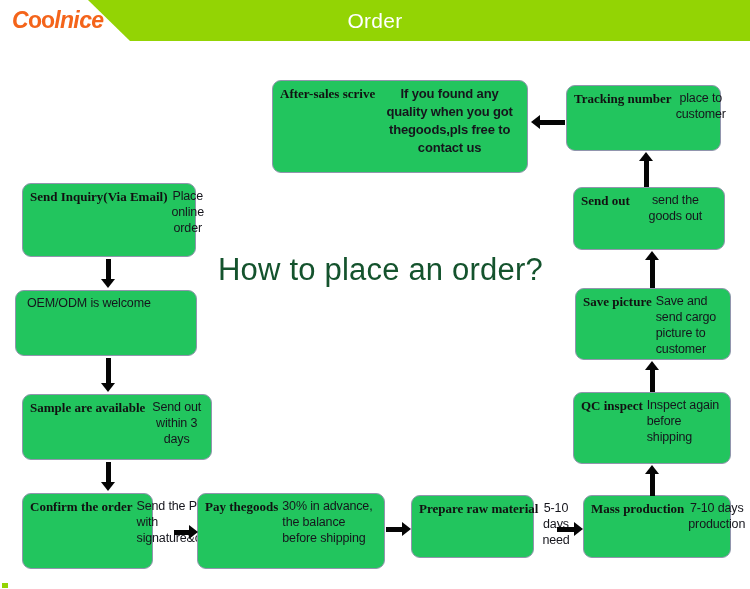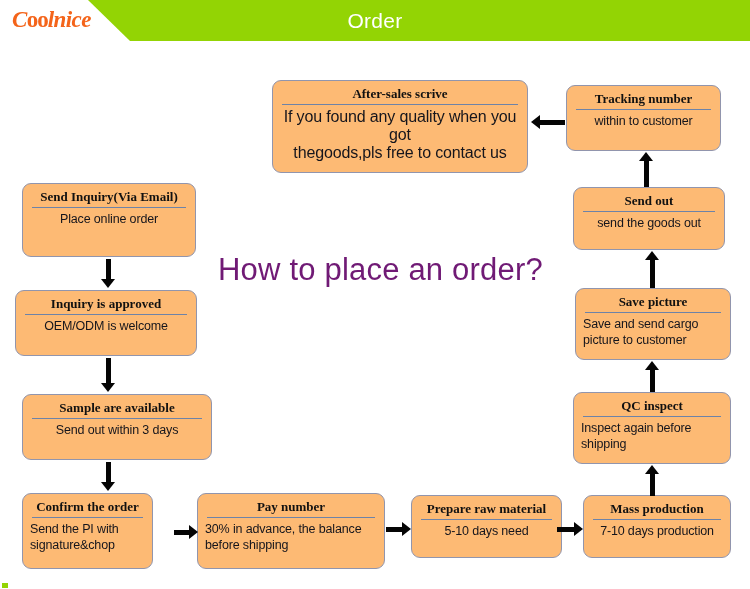--- a/index.html
+++ b/index.html
@@ -34,55 +34,55 @@
     line-height: 41px;
     text-align: center;
     color: #ffffff;
     font-family: "Liberation Sans", sans-serif;
     font-size: 21px;
     letter-spacing: .3px;
   }
   #logo {
     position: absolute;
     left: 12px; top: 8px;
-    font-family: Liberation Serif, serif;
+    font-family: Liberation Sans, sans-serif;
     font-size: 23px;
     font-weight: bold;
     font-style: italic;
     color: #f4641a;
     letter-spacing: -.6px;
     line-height: 24px;
     white-space: nowrap;
   }
   #logo .oo {
     letter-spacing: -1px;
     font-style: normal;
   }
 
   
   #center-title {
     position: absolute;
     left: 218px; top: 252px;
     width: 360px;
     font-family: "Liberation Sans", sans-serif;
     font-size: 31px;
-    color: #701a75;
+    color: #14532d;
     letter-spacing: .2px;
     white-space: nowrap;
   }
 
   
   .fbox {
     position: absolute;
-    background: #fdba74;
+    background: #22c55e;
     border: 1.2px solid #9195ad;
     border-radius: 9px;
     padding: 4px 7px 5px 7px;
     display: flex;
-    flex-direction: column;
+    flex-direction: row;
   }
   .fbox .ttl {
     font-family: "Liberation Serif", serif;
     font-weight: bold;
     font-size: 13px;
     color: #111111;
     text-align: center;
     line-height: 17px;
     white-space: nowrap;
   }
@@ -144,46 +144,45 @@
 
 <div id="center-title">How to place an order?</div>
 
 <div class="fbox center" style="left:22px; top:183px; width:174px; height:74px;">
   <div class="ttl">Send Inquiry(Via Email)</div>
   <div class="rule"></div>
   <div class="body">Place online order</div>
 </div>
 
 <div class="fbox center" style="left:15px; top:290px; width:182px; height:66px;">
-  <div class="ttl">Inquiry is approved</div>
   <div class="rule"></div>
   <div class="body">OEM/ODM is welcome</div>
 </div>
 
 <div class="fbox center" style="left:22px; top:394px; width:190px; height:66px;">
   <div class="ttl">Sample are available</div>
   <div class="rule"></div>
   <div class="body">Send out within 3 days</div>
 </div>
 
 <div class="fbox left" style="left:22px; top:493px; width:131px; height:76px;">
   <div class="ttl">Confirm the order</div>
   <div class="rule"></div>
   <div class="body" style="white-space:pre-line;">Send the PI with
 signature&amp;chop</div>
 </div>
 
 <div class="fbox left" style="left:197px; top:493px; width:188px; height:76px;">
-  <div class="ttl">Pay number</div>
+  <div class="ttl">Pay thegoods</div>
   <div class="rule"></div>
   <div class="body" style="white-space:pre-line;">30% in advance, the balance
 before shipping</div>
 </div>
 
-<div class="fbox center" style="left:411px; top:495px; width:151px; height:63px;">
+<div class="fbox center" style="left:411px; top:495px; width:123px; height:63px;">
   <div class="ttl">Prepare raw material</div>
   <div class="rule"></div>
   <div class="body">5-10 days need</div>
 </div>
 
 <div class="fbox center" style="left:583px; top:495px; width:148px; height:63px;">
   <div class="ttl">Mass production</div>
   <div class="rule"></div>
   <div class="body">7-10 days production</div>
 </div>
@@ -204,27 +203,27 @@
 
 <div class="fbox center" style="left:573px; top:187px; width:152px; height:63px;">
   <div class="ttl">Send out</div>
   <div class="rule"></div>
   <div class="body">send the goods out</div>
 </div>
 
 <div class="fbox center" style="left:566px; top:85px; width:155px; height:66px;">
   <div class="ttl">Tracking number</div>
   <div class="rule"></div>
-  <div class="body">within to customer</div>
+  <div class="body">place to customer</div>
 </div>
 
 <div class="fbox center" style="left:272px; top:80px; width:256px; height:93px;">
   <div class="ttl">After-sales scrive</div>
   <div class="rule"></div>
-  <div class="body" style="white-space:pre-line; font-size:16px; line-height:18px;">If you found any quality when you got
+  <div class="body" style="white-space:pre-line; font-size:13px; line-height:18px;font-weight:bold;">If you found any quality when you got
 thegoods,pls free to contact us</div>
 </div>
 
 <div class="arrow down" style="left:101px; top:259px; width:15px; height:29px;">
     <div class="shaft"></div>
     <div class="head"></div>
   </div>
 <div class="arrow down" style="left:101px; top:358px; width:15px; height:34px;">
     <div class="shaft"></div>
     <div class="head"></div>

